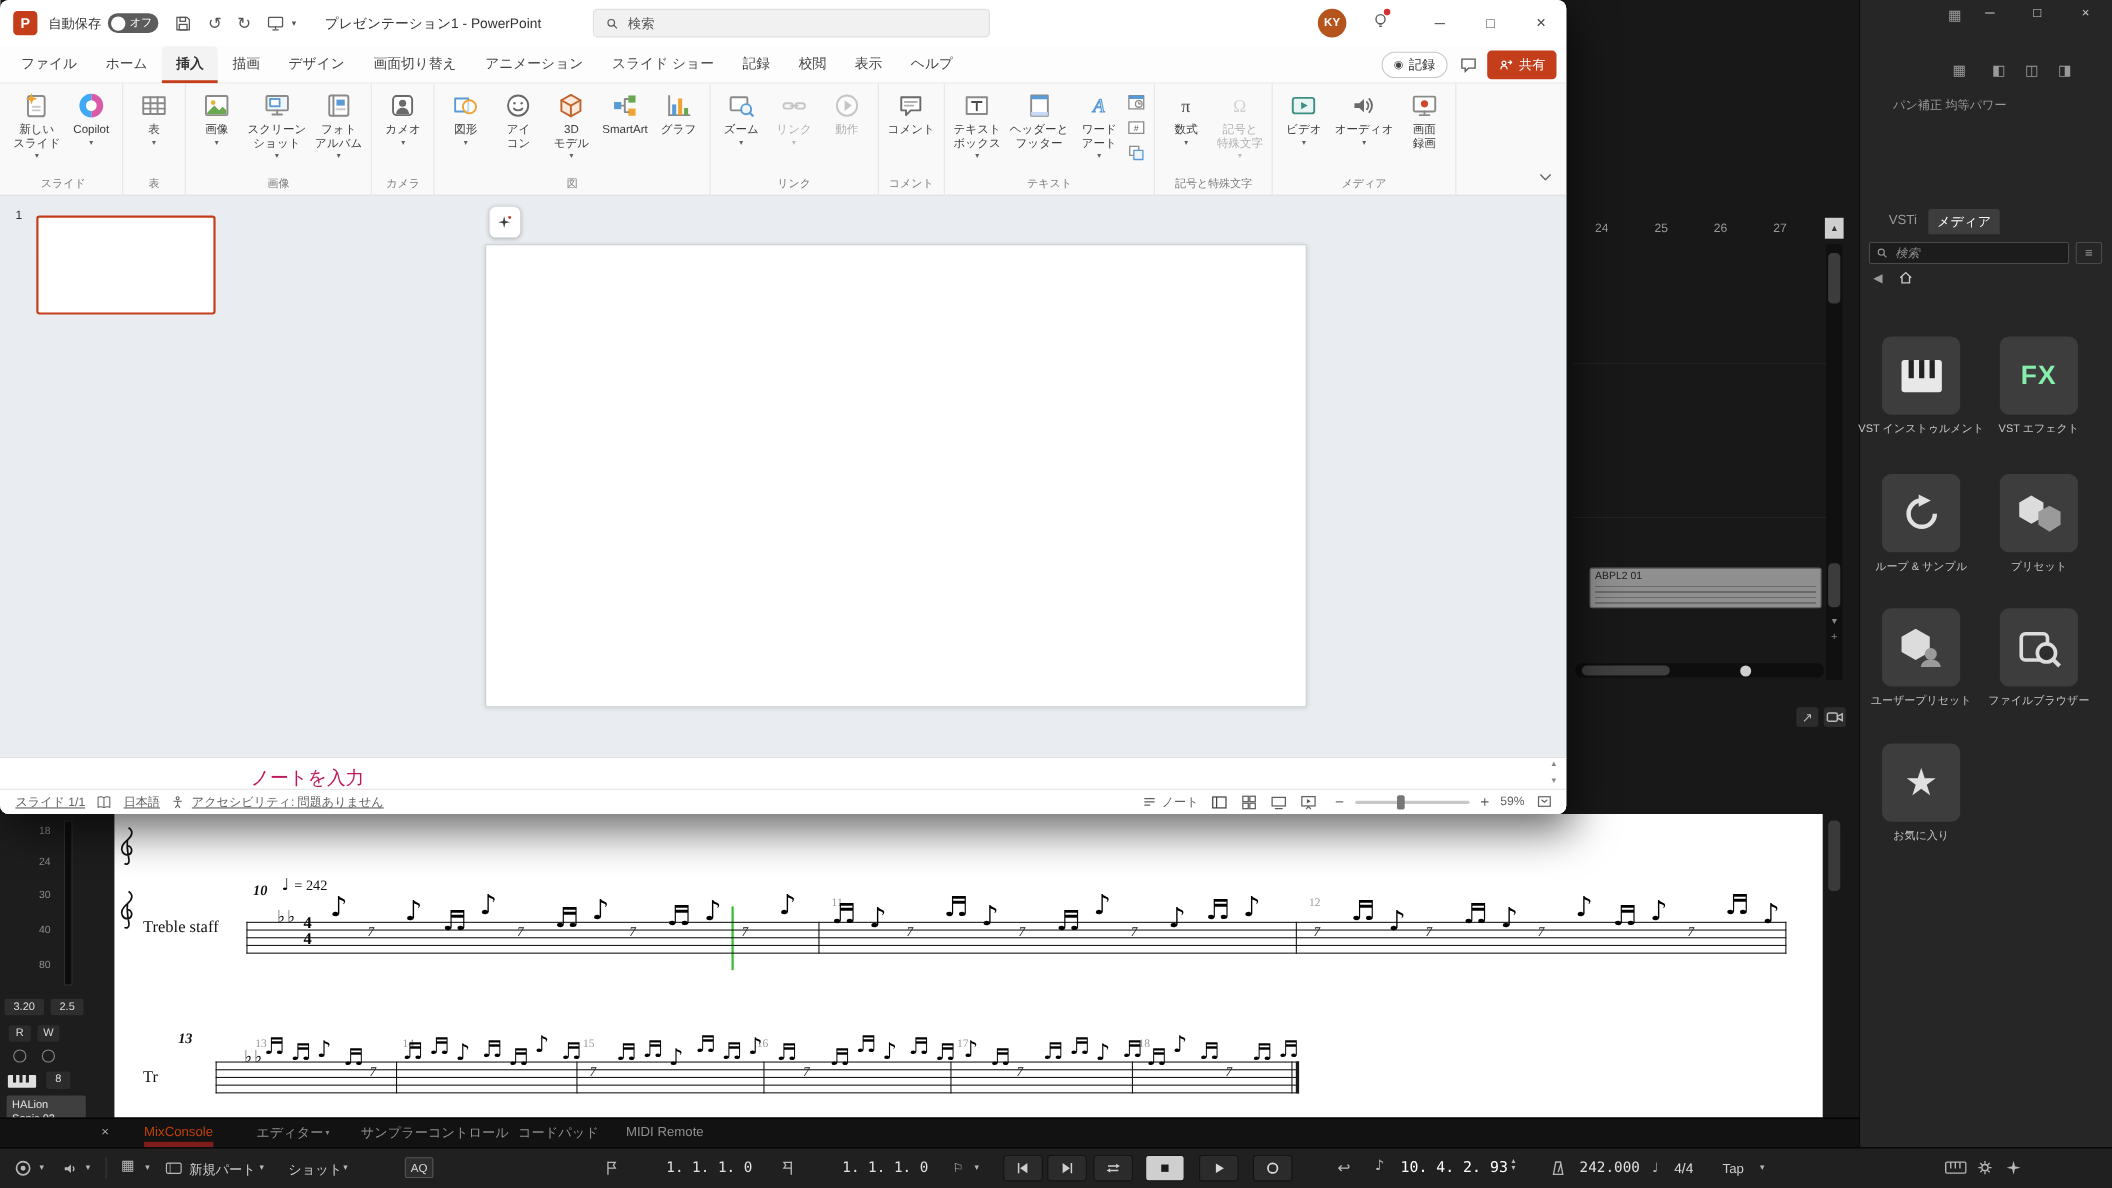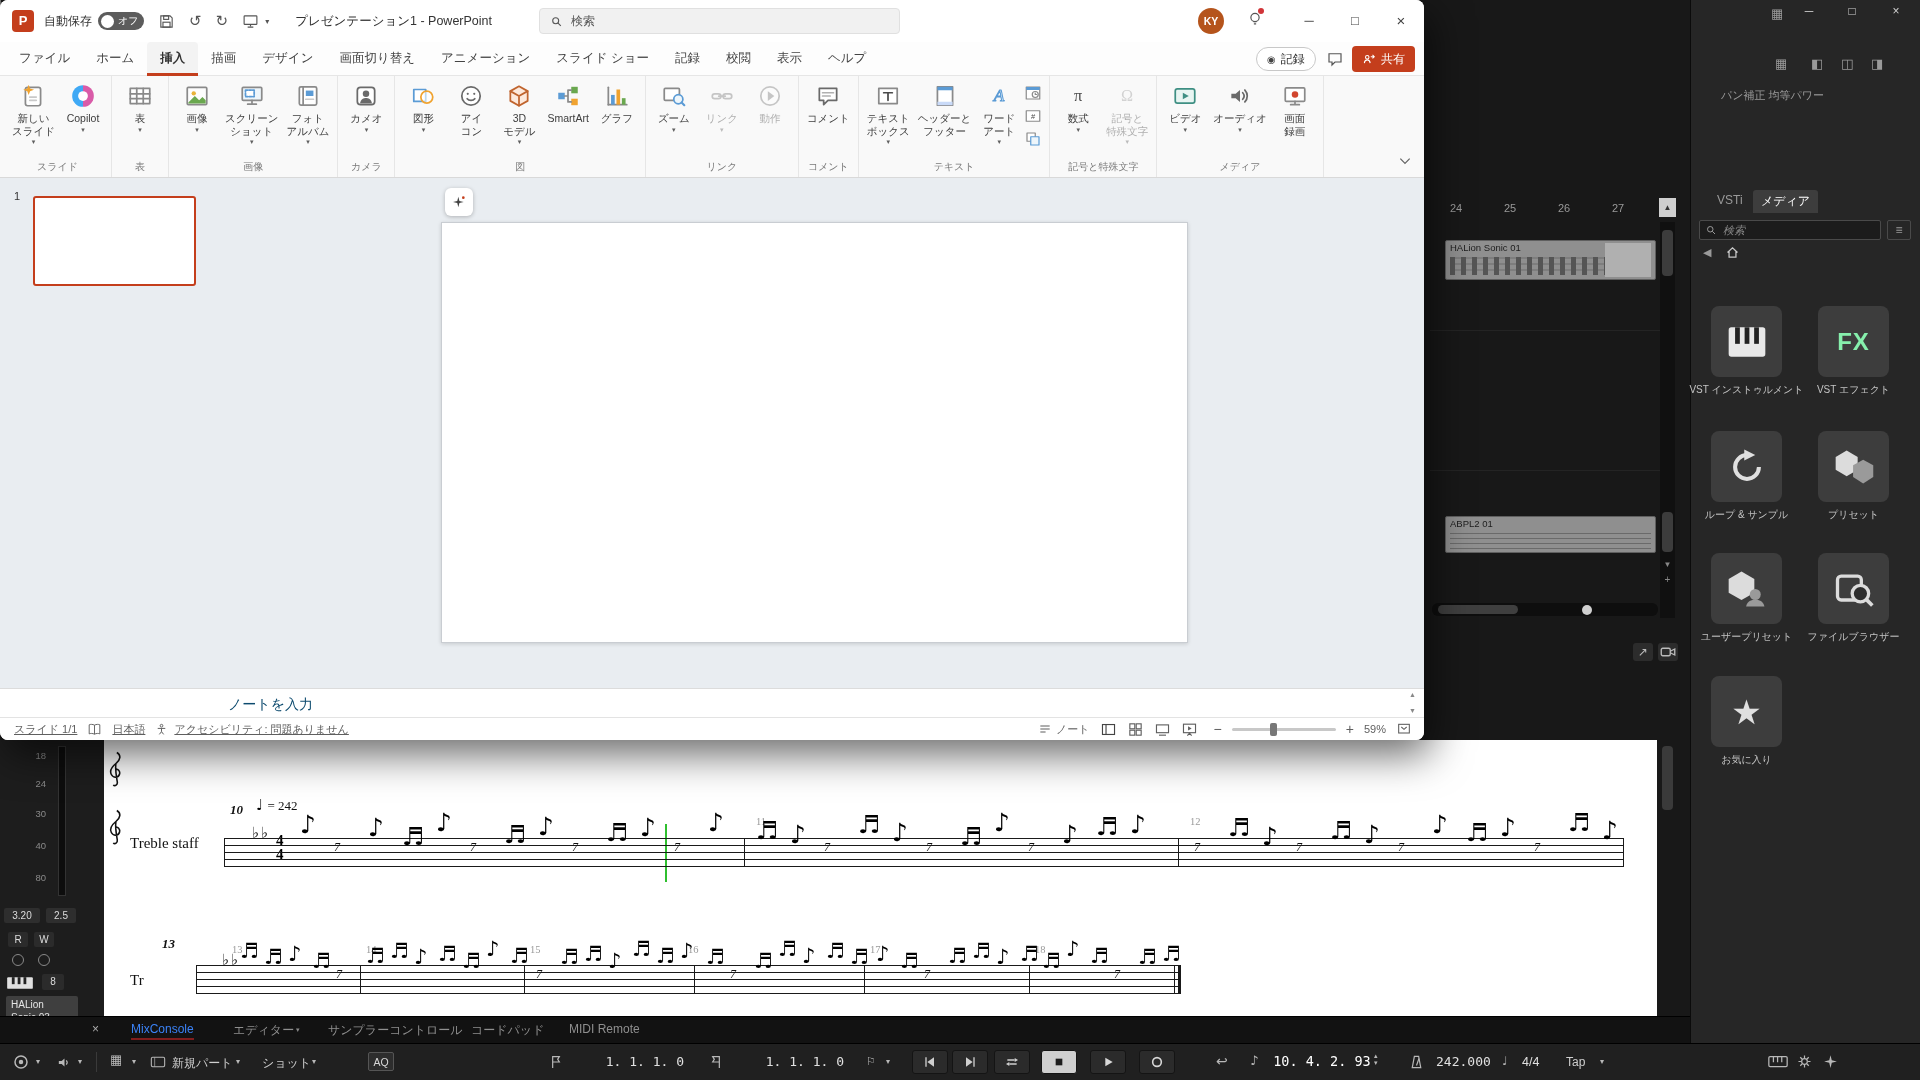--- a/index.html
+++ b/index.html
@@ -18,21 +18,21 @@
 .tlabel{position:absolute;transform:translateX(-50%);white-space:nowrap;font-size:10px;color:#c4c4c4;}
 .clip{position:absolute;background:#8f8f8f;border:1px solid #5f5f5f;border-radius:2px;color:#1d1d1d;font-size:9.5px;padding:1px 4px;overflow:hidden;}
 .scorebox{position:absolute;left:104px;top:740px;width:1553px;height:276px;background:#ffffff;overflow:hidden;}
 .sline{position:absolute;height:1px;background:#1a1a1a;}
 .bar{position:absolute;width:1px;background:#1a1a1a;}
 .note{position:absolute;font-family:"DejaVu Sans",sans-serif;color:#000;line-height:1;}
 .rest{position:absolute;font-family:"Liberation Serif",serif;font-style:italic;font-size:12px;color:#111;line-height:1;}
 .mnum{position:absolute;font-size:10.5px;color:#9a9a9a;font-family:"Liberation Serif",serif;}
 .serif{font-family:"Liberation Serif",serif;}
 .ltab{position:absolute;top:5px;font-size:12px;color:#8f8f8f;white-space:nowrap;}
-.ltab.active{color:#3b82f6;border-bottom:2px solid #7f1d1d;padding-bottom:2px;}
+.ltab.active{color:#c2410c;border-bottom:6px solid #7f1d1d;padding-bottom:2px;}
 .tbtn{position:absolute;top:6px;width:36px;height:24px;background:#2b2b2b;border:1px solid #141414;border-radius:3px;display:flex;align-items:center;justify-content:center;}
 .mono{font-family:"DejaVu Sans Mono",monospace;}
 .tico{position:absolute;color:#b8b8b8;}
 .strip{position:absolute;left:0;top:740px;width:104px;height:276px;background:#1d1d1d;}
 .sbox{position:absolute;background:#2e2e2e;color:#dcdcdc;font-size:10px;text-align:center;border-radius:2px;}
 
 #ppt{position:absolute;left:0;top:0;width:1424px;height:740px;background:#fff;border-radius:8px;box-shadow:6px 14px 40px rgba(0,0,0,.6);z-index:10;overflow:hidden;}
 #pptTitlebar{position:absolute;left:0;top:0;right:0;height:42px;background:#fff;display:flex;align-items:center;}
 .tb-ic{margin-left:14px;color:#555;}
 #pptTabsRow{position:absolute;left:0;top:42px;right:0;height:34px;background:#fdfdfd;border-bottom:1px solid #e6e6e6;}
@@ -136,25 +136,20 @@
       </div>
   </div>
 
   <div id="arrange">
       <div class="abs" style="left: 1450px; top: 202px; font-size: 11px; color: rgb(153, 153, 153);">24</div>
       <div class="abs" style="left: 1504px; top: 202px; font-size: 11px; color: rgb(153, 153, 153);">25</div>
       <div class="abs" style="left: 1558px; top: 202px; font-size: 11px; color: rgb(153, 153, 153);">26</div>
       <div class="abs" style="left: 1612px; top: 202px; font-size: 11px; color: rgb(153, 153, 153);">27</div>
       <div style="left: 1430px; top: 214px; width: 227px; height: 6px; background: repeating-linear-gradient(90deg, rgb(119, 119, 119) 0px, rgb(119, 119, 119) 1px, transparent 1px, transparent 13.5px); border-bottom: 1px solid rgb(102, 102, 102);"></div>
       <div class="abs" style="left: 1659px; top: 198px; width: 17px; height: 19px; background: rgb(207, 207, 207); color: rgb(51, 51, 51); font-size: 8px; text-align: center; line-height: 19px;">▲</div>
-      <div class="clip" style="left: 1445px; top: 240px; width: 211px; height: 40px;">
-        <div style="position: relative;">HALion Sonic 01</div>
-        <div class="abs" style="inset: 16px 50px 4px 4px; background: repeating-linear-gradient(90deg, rgb(85, 85, 85) 0px, rgb(85, 85, 85) 5px, transparent 5px, transparent 11px), repeating-linear-gradient(0deg, transparent 0px, transparent 4px, rgba(0, 0, 0, 0.12) 4px, rgba(0, 0, 0, 0.12) 6px);"></div>
-        <div class="abs" style="right: 4px; top: 2px; bottom: 2px; width: 46px; background: rgba(255, 255, 255, 0.3);"></div>
-      </div>
       <div class="abs" style="left: 1430px; top: 330px; width: 230px; height: 1px; background: rgb(36, 36, 36);"></div>
       <div class="abs" style="left: 1430px; top: 470px; width: 230px; height: 1px; background: rgb(36, 36, 36);"></div>
       <div class="clip" style="left: 1445px; top: 516px; width: 211px; height: 37px;">
         <div style="position: relative;">ABPL2 01</div>
         <div class="abs" style="inset: 15px 4px 3px; background: repeating-linear-gradient(0deg, rgb(106, 106, 106) 0px, rgb(106, 106, 106) 1.5px, transparent 1.5px, transparent 5px);"></div>
       </div>
       <div class="abs" style="left: 1432px; top: 603px; width: 226px; height: 13px; background: rgb(14, 14, 14); border-radius: 6px;">
         <div class="abs" style="left: 6px; top: 2px; width: 80px; height: 9px; background: rgb(63, 63, 63); border-radius: 5px;"></div>
         <div class="abs" style="left: 150px; top: 1.5px; width: 10px; height: 10px; background: rgb(208, 208, 208); border-radius: 50%;"></div>
       </div>
@@ -864,21 +859,21 @@
     <div id="slideCanvas"></div>
     <div class="abs" style="left:445px;top:10px;width:28px;height:28px;background:#fff;border-radius:6px;box-shadow:0 1px 4px rgba(0,0,0,.25);display:flex;align-items:center;justify-content:center;">
       <svg width="16" height="16" viewBox="0 0 24 24">
           <path d="M11 4 L12.6 10.4 L19 12 L12.6 13.6 L11 20 L9.4 13.6 L3 12 L9.4 10.4 Z" fill="#444"></path>
           <circle cx="18.5" cy="5.5" r="2" fill="#c43e1c"></circle>
         </svg>
     </div>
   </div>
 
   <div id="notesBar">
-    <span class="abs" style="left:228px;top:7px;font-size:14px;color:#0c4a6e;">ノートを入力</span>
+    <span class="abs" style="left:228px;top:7px;font-size:17px;color:#be185d;">ノートを入力</span>
     <span class="abs" style="right:8px;top:2px;font-size:7px;color:#888;line-height:8px;text-align:center;">▲<br><br>▼</span>
   </div>
 
   <div id="statusBar">
     <span class="stx">スライド 1/1</span>
     <svg class="vic" width="15" height="15" viewBox="0 0 24 24" fill="none" stroke="#5f5f5f" stroke-width="1.5">
         <path d="M12 5 C9 3.5 5.5 3.5 3.5 4.5 V19 C5.5 18 9 18 12 19.5 C15 18 18.5 18 20.5 19 V4.5 C18.5 3.5 15 3.5 12 5 Z M12 5 V19.5"></path>
       </svg>
     <span class="stx" style="margin-left:10px;">日本語</span>
     <svg class="vic" width="13" height="13" viewBox="0 0 24 24" fill="none" stroke="#5f5f5f" stroke-width="1.8">

